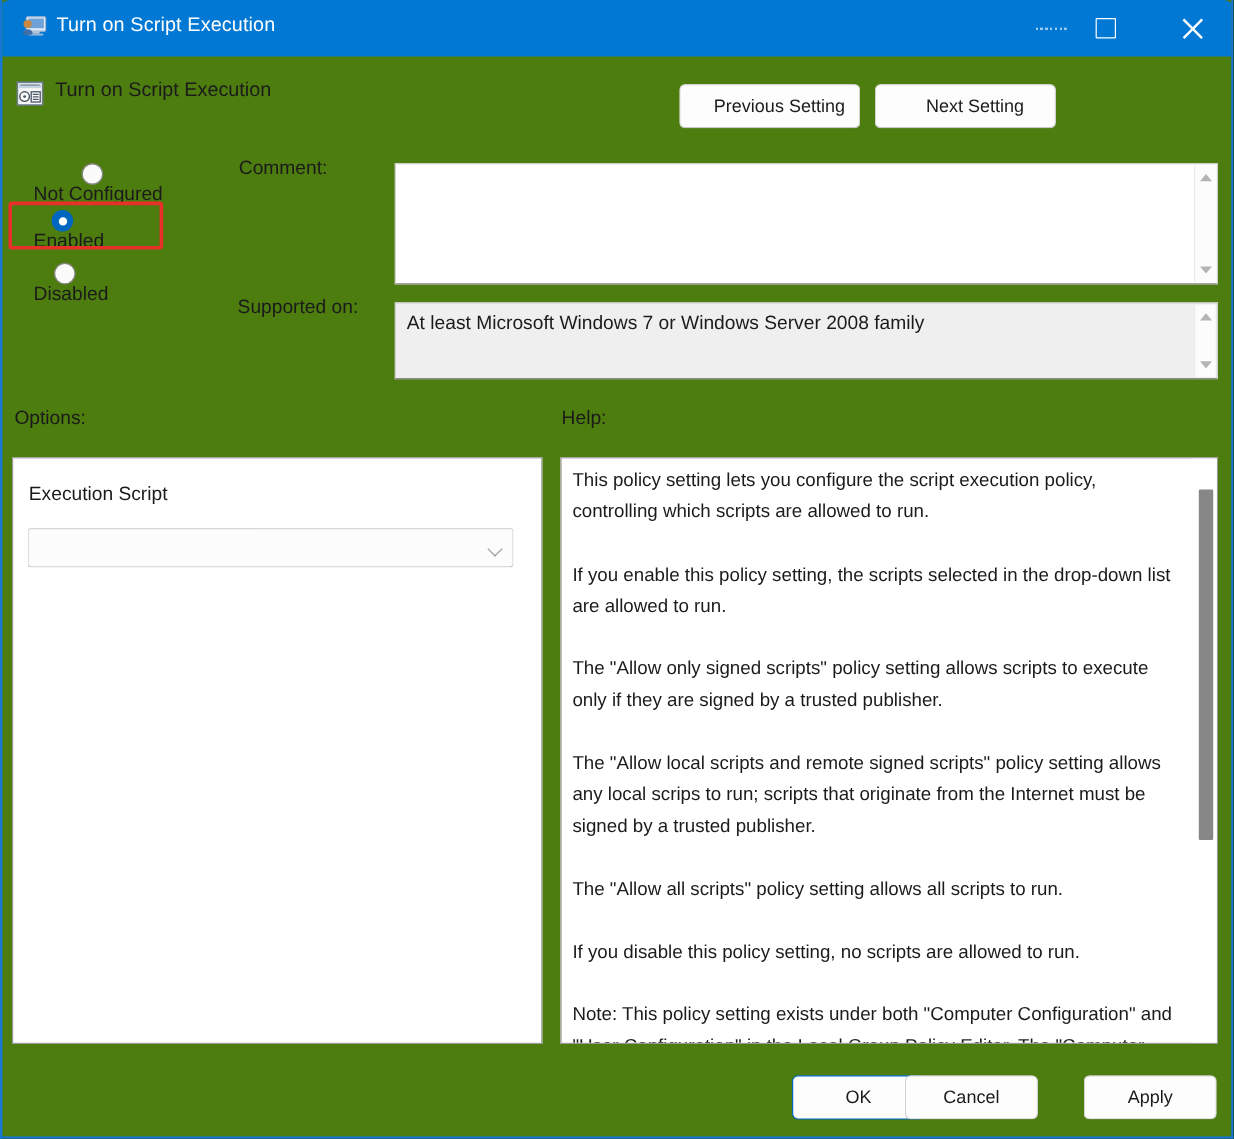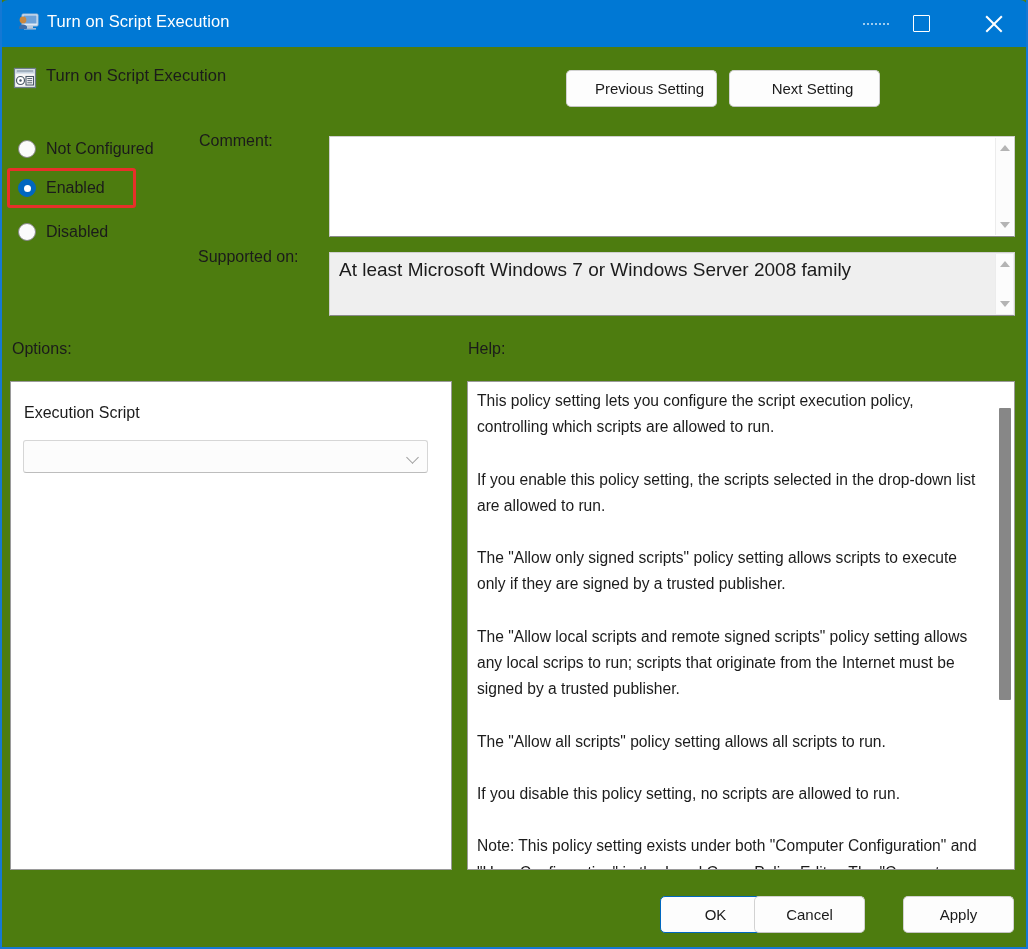--- a/index.html
+++ b/index.html
@@ -111,20 +111,21 @@
   #btn-next { left: 727px; width: 151px; }
 
   
   .radio-row {
     position: absolute;
     left: 16px;
     display: flex;
     align-items: center;
     height: 26px;
     cursor: default;
+    flex-direction: column;
   }
   #radio-notcfg  { top: 136px; }
   #radio-enabled { top: 175px; }
   #radio-disabled{ top: 219px; }
 
   .radio-mark {
     width: 18px; height: 18px;
     border-radius: 50%;
     border: 1.4px solid #868686;
     background: #fbfbfb;
@@ -197,21 +198,21 @@
     left: 327px; top: 252px;
     width: 686px; height: 64px;
     background: #efefef;
     border: 1px solid #cfcfcf;
     border-bottom-color: #8a8a8a;
   }
   #supported-text {
     position: absolute;
     left: 9px; top: 6px;
     right: 28px;
-    font-size: 19px;
+    font-size: 16px;
     color: #1b1b1b;
     line-height: 21px;
   }
 
   
   .sb {
     position: absolute;
     right: 1px; top: 1px; bottom: 1px;
     width: 18px;
     background: #fcfcfc;

